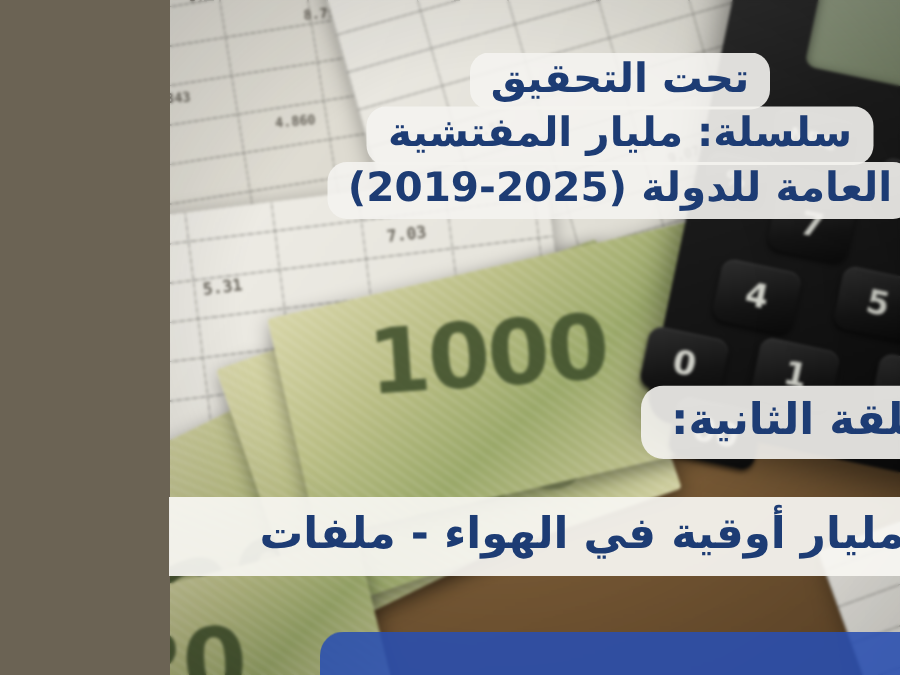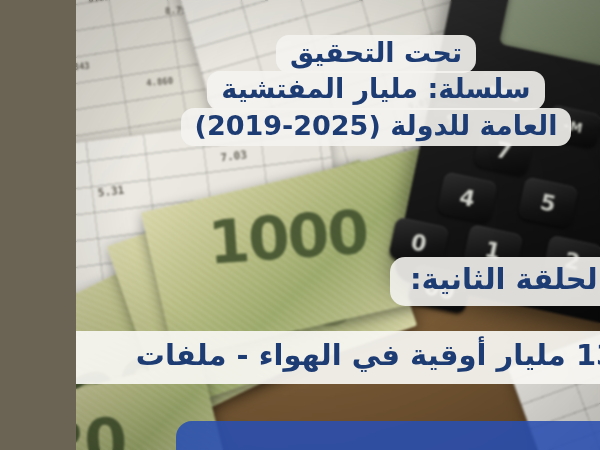--- a/index.html
+++ b/index.html
@@ -5,21 +5,21 @@
 <style>
   html,body{margin:0;padding:0;}
   body{
     width:600px;height:450px;overflow:hidden;
     font-family:"DejaVu Sans","Liberation Sans",sans-serif;
     background:#6b6354;
   }
 
   #stage{
     position:relative;
-    width:524px;height:450px;
+    width:487px;height:450px;
     overflow:hidden;
     isolation:isolate;
   }
 
   
   .bg{position:absolute;inset:0;overflow:hidden;}
 
   
   .bg-base{
     position:absolute;inset:0;

